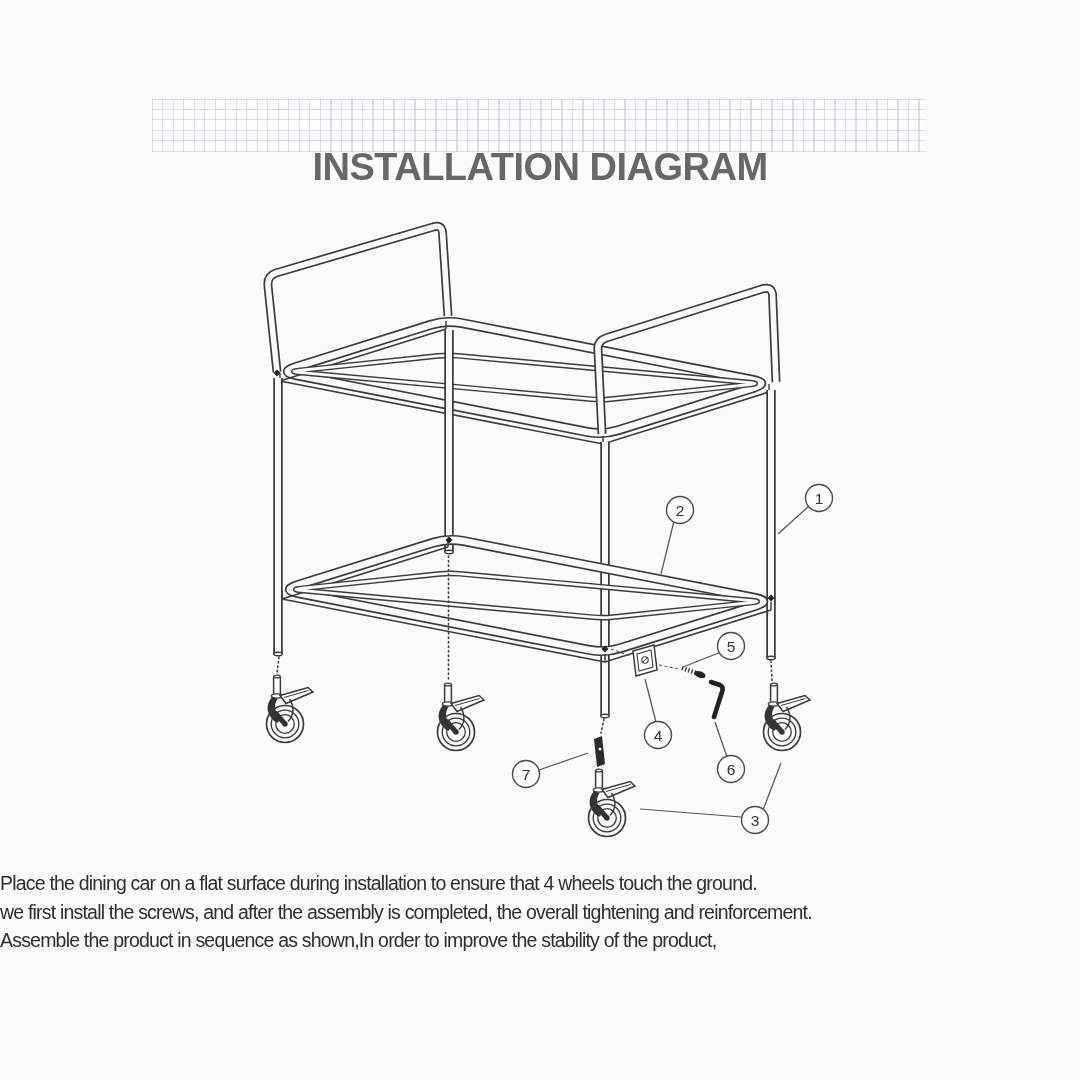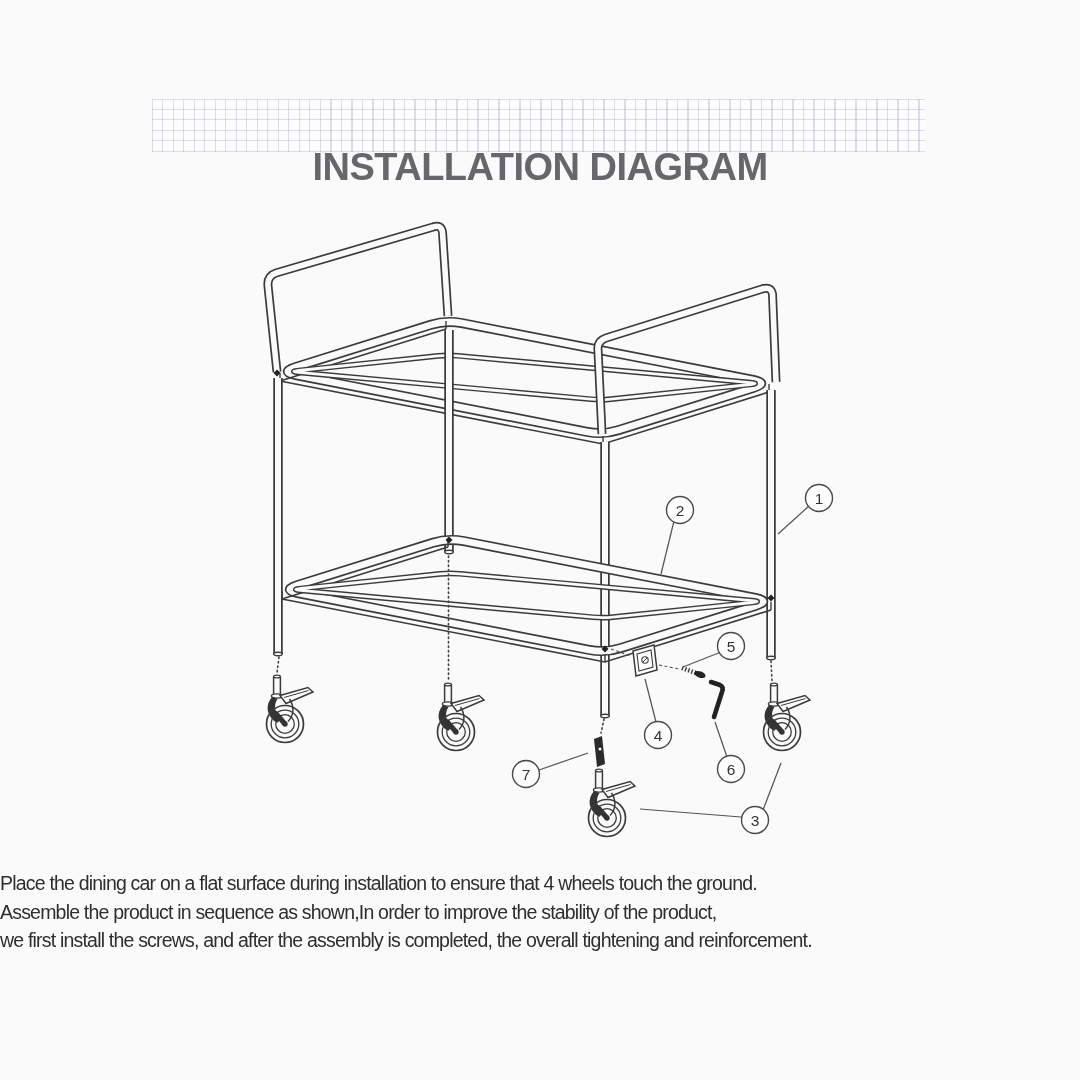--- a/index.html
+++ b/index.html
@@ -164,17 +164,17 @@
       <g>
         <line x1="539" y1="770" x2="588" y2="753"></line>
         <circle cx="526" cy="774" r="13.5" fill="#fdfdfd" stroke="#4a4a4a" stroke-width="1.4"></circle>
         <text x="526" y="779.5" text-anchor="middle" stroke="none">7</text>
       </g>
     </g>
   </svg>
 
   <div class="instructions">
     <div>Place the dining car on a flat surface during installation to ensure that 4 wheels touch the ground.</div>
+    <div>we first install the screws, and after the assembly is completed, the overall tightening and reinforcement.</div>
     <div>Assemble the product in sequence as shown,In order to improve the stability of the product,</div>
-    <div>we first install the screws, and after the assembly is completed, the overall tightening and reinforcement.</div>
   </div>
 
 </div>
 
 </body></html>

